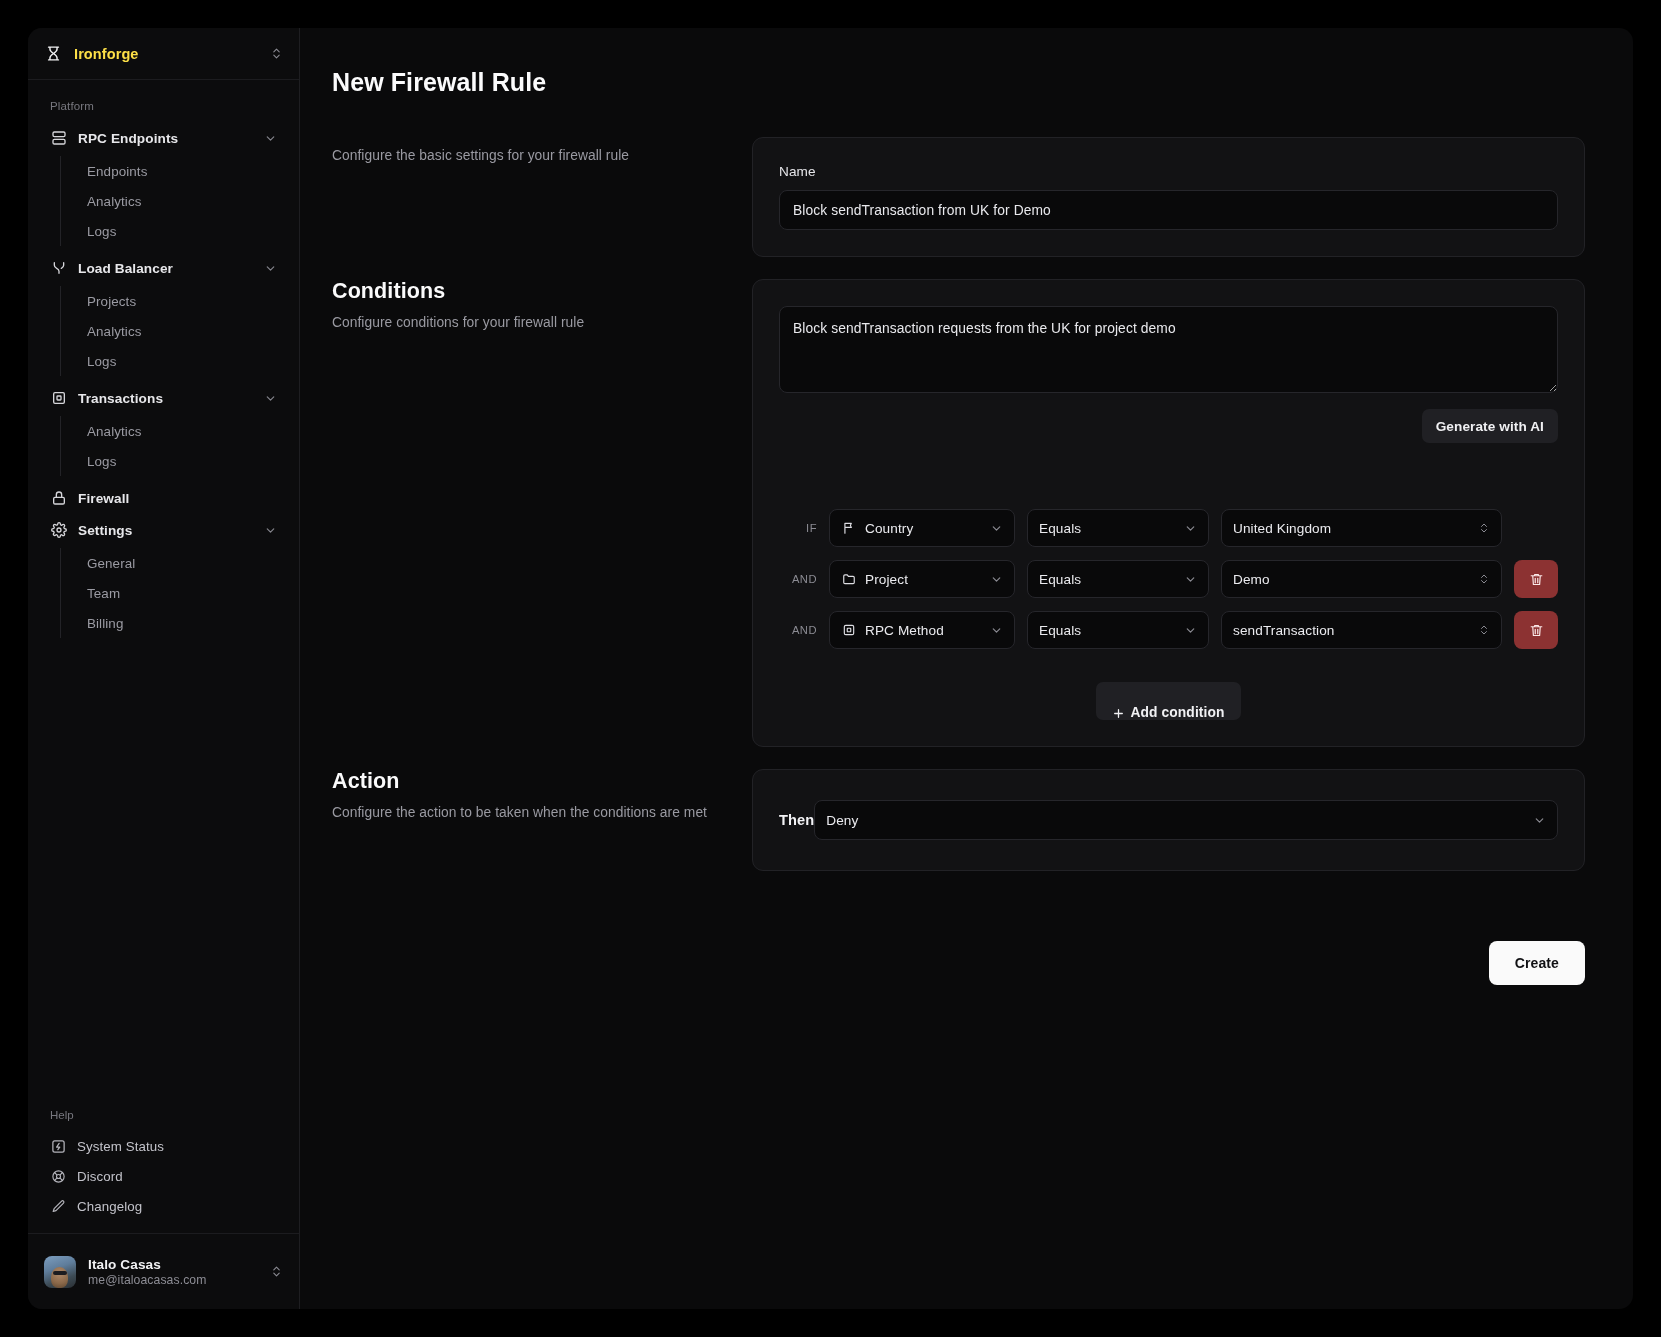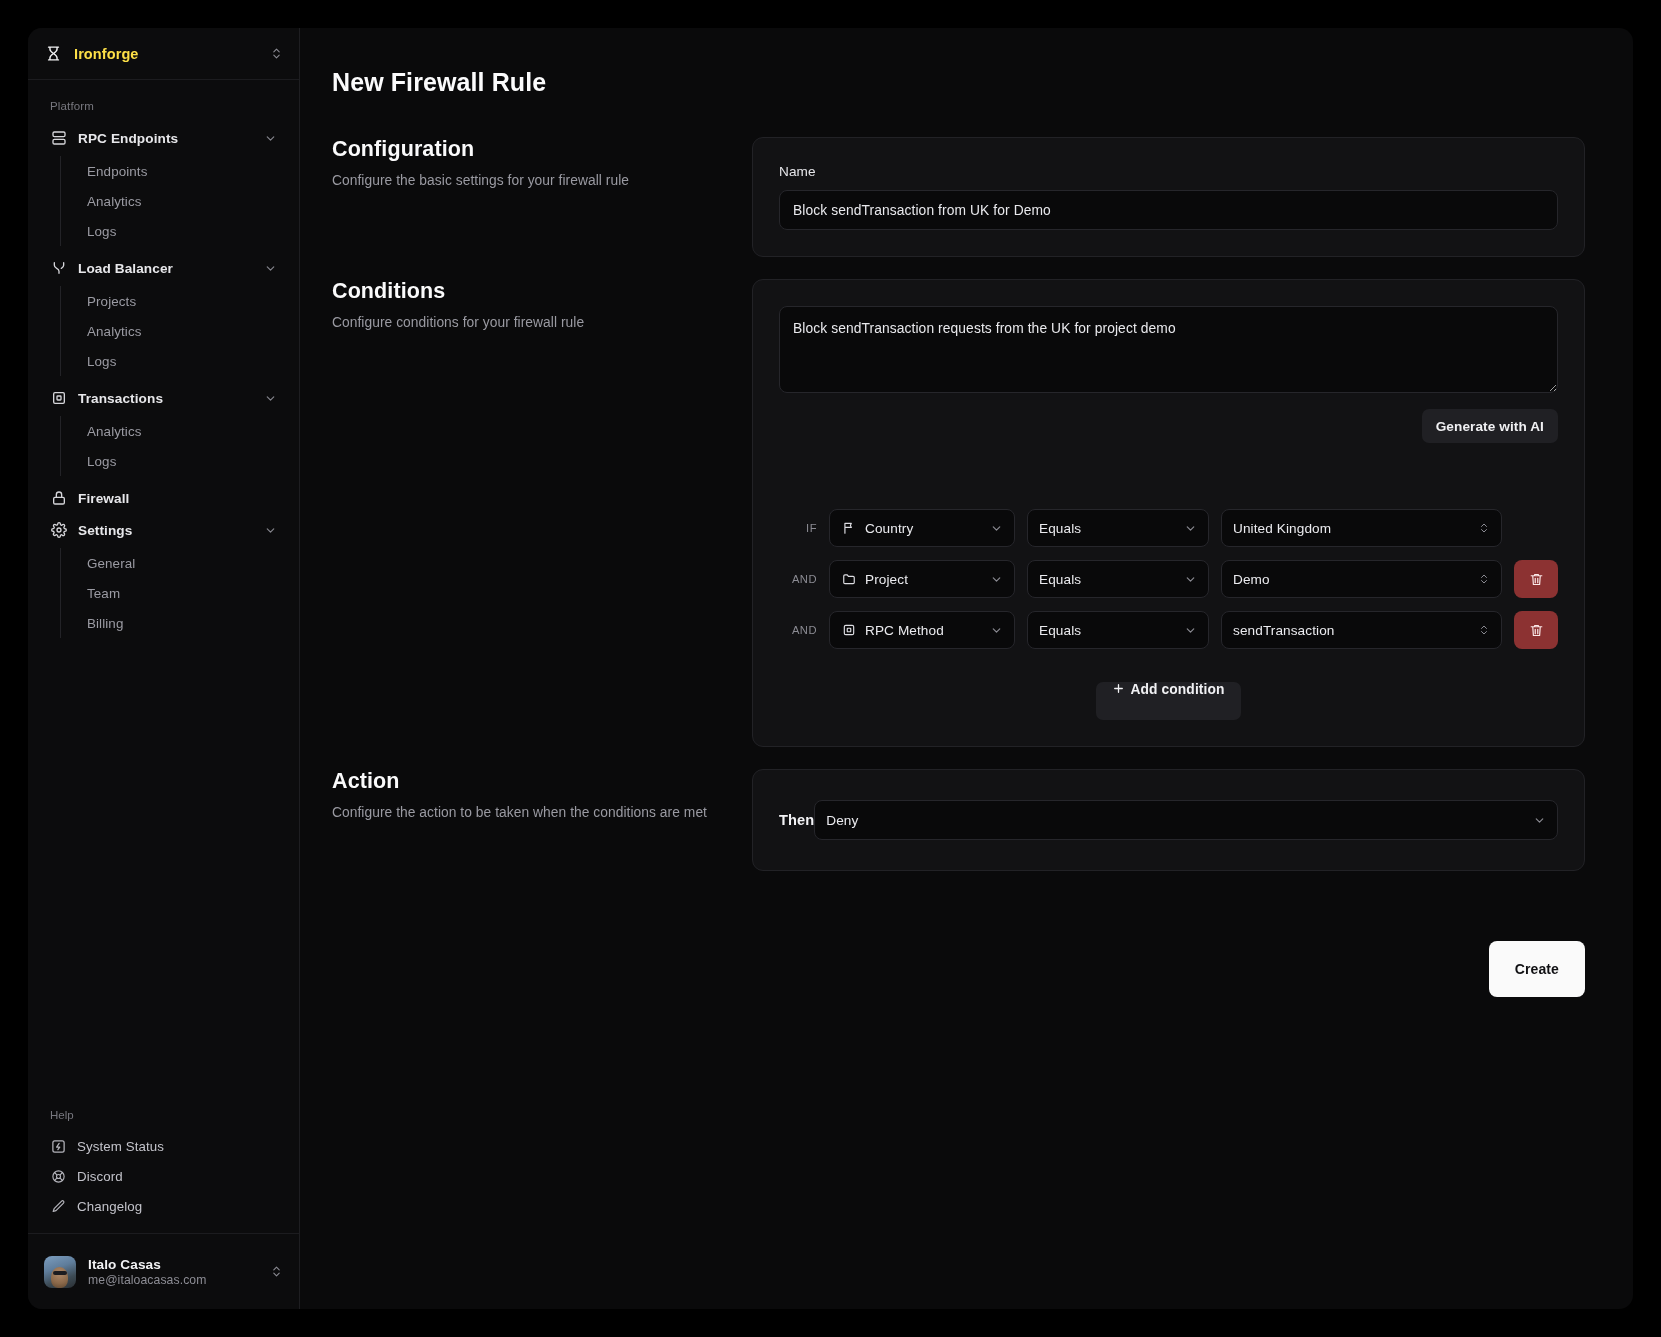--- a/index.html
+++ b/index.html
@@ -330,21 +330,21 @@
     border: none;
     border-radius: 7px;
     height: 38px;
     padding: 0 16px;
     color: #f1f1f4;
     font-size: 13.8px;
     font-weight: 600;
     font-family: "Liberation Sans", sans-serif;
     cursor: pointer;
     display: flex;
-    align-items: flex-start;
+    align-items: flex-end;
     gap: 5px;
     letter-spacing: .1px;
   }
 
   .action-card {
     display: flex;
     align-items: center;
     padding: 30px 26px;
   }
   .then-label {
@@ -360,21 +360,21 @@
   .footer-row {
     display: flex;
     justify-content: flex-end;
     padding-right: 0;
     margin-top: 70px;
   }
   .btn-primary {
     background: #fafafa;
     border: none;
     border-radius: 8px;
-    height: 56px;
+    height: 44px;
     padding: 0 26px;
     color: #101013;
     font-size: 14px;
     font-weight: 600;
     font-family: "Liberation Sans", sans-serif;
     cursor: pointer;
     letter-spacing: .1px;
   }
   svg { display: block; }
 </style>
@@ -539,21 +539,20 @@
       </span>
     </div>
   </aside>
 
   <main class="main">
 
     <h1 class="page-title">New Firewall Rule</h1>
 
     <section class="section">
       <div class="sec-left">
-        <div class="sec-title">Configuration</div>
         <div class="sec-desc">Configure the basic settings for your firewall rule</div>
       </div>
       <div class="card">
         <div class="field-label">Name</div>
         <input class="text-input" type="text" value="Block sendTransaction from UK for Demo" style="">
       </div>
     </section>
 
     <section class="section">
       <div class="sec-left">

